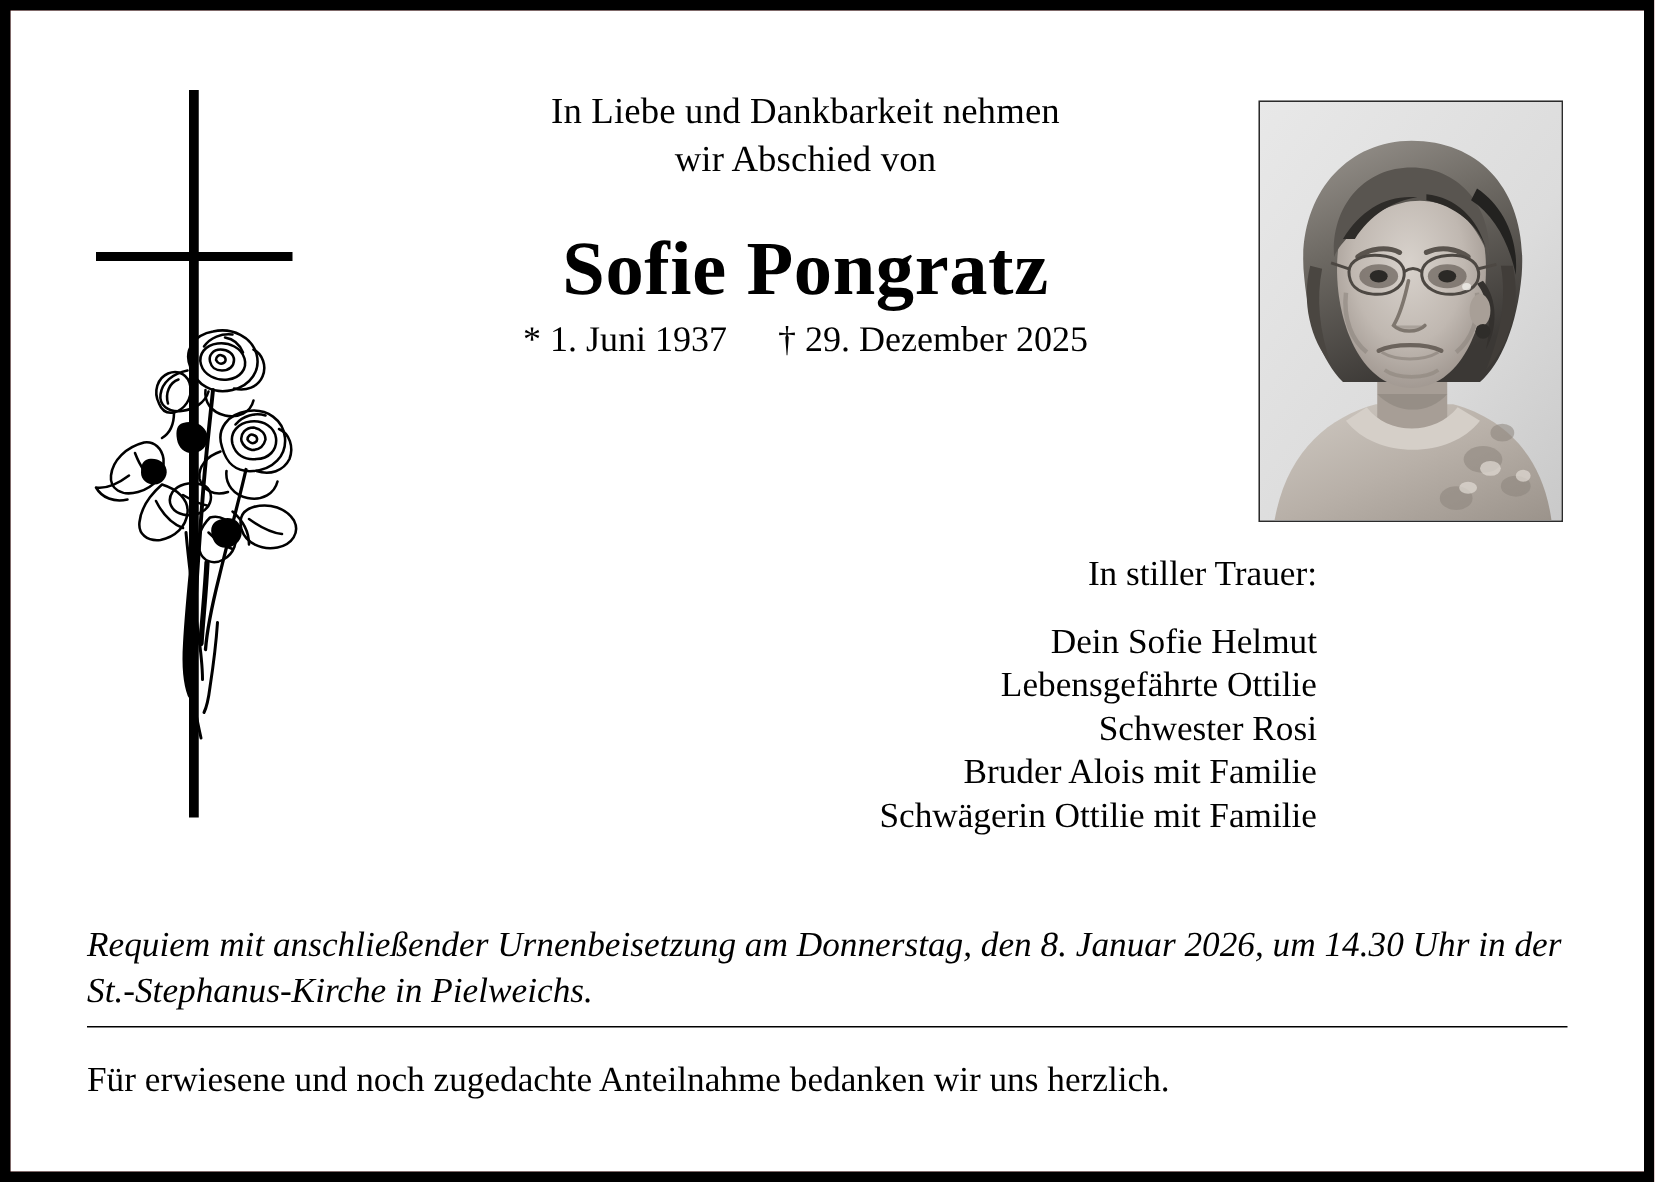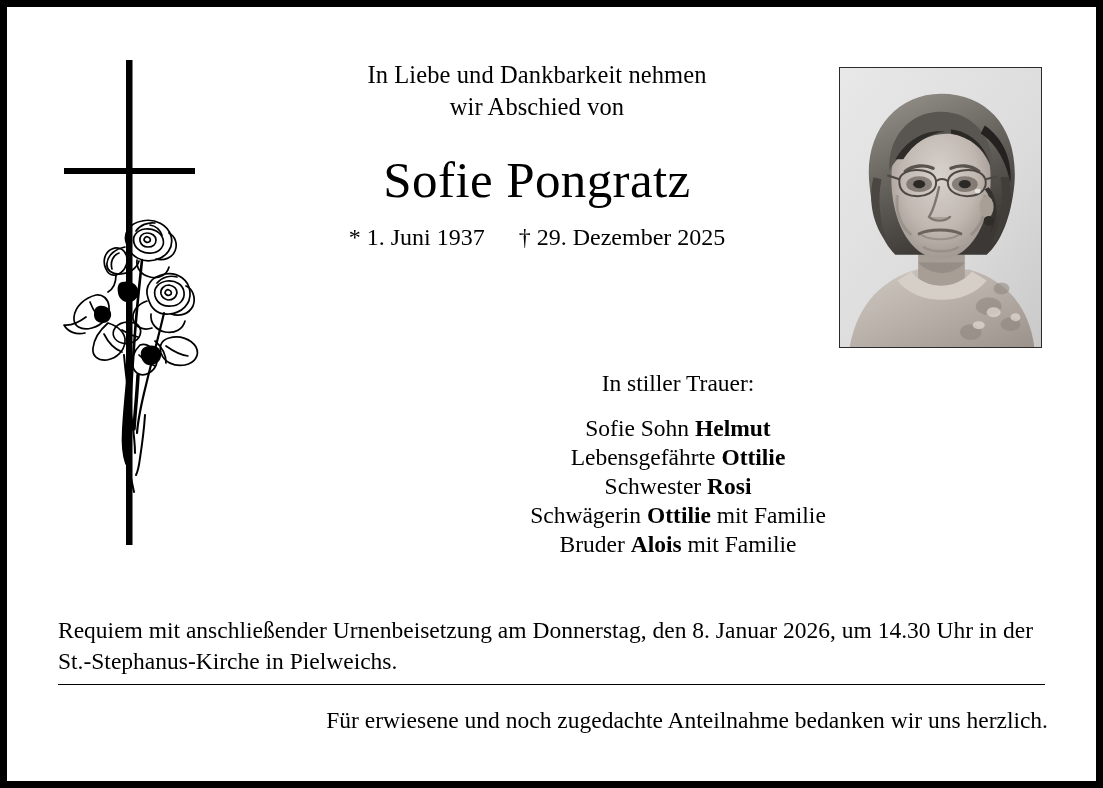--- a/index.html
+++ b/index.html
@@ -91,26 +91,26 @@
     text-align: center;
   }
   .intro {
     font-size: 24.5px;
     line-height: 32px;
     letter-spacing: 0.1px;
   }
   .deceased-name {
     margin-top: 28px;
     font-size: 51px;
-    font-weight: normal;
+    font-weight: bold;
     line-height: 58px;
     letter-spacing: 0.4px;
   }
   .dates {
-    margin-top: 13px;
+    margin-top: 3px;
     font-size: 24px;
     line-height: 30px;
     white-space: pre;
   }
   .date-gap {
     display: inline-block;
     width: 34px;
   }
 
   .place-date {
@@ -122,64 +122,65 @@
     font-size: 24px;
     line-height: 30px;
   }
 
   
   .mourners {
     position: absolute;
     left: 471px;
     top: 362px;
     width: 400px;
-    text-align: center;
+    text-align: right;
   }
   .mourners-title {
     font-size: 23.5px;
     line-height: 29px;
     margin-bottom: 16px;
   }
   .mourner-line {
     font-size: 23.5px;
     line-height: 29px;
     white-space: nowrap;
   }
   .mourner-line b {
-    font-weight: bold;
+    font-weight: normal;
   }
 
   
   .requiem {
     position: absolute;
     left: 51px;
     top: 608px;
     width: 990px;
     font-size: 23.5px;
     line-height: 31px;
     text-align: left;
+    font-style: italic;
   }
 
   .rule {
     position: absolute;
     left: 51px;
     top: 677px;
     width: 987px;
     height: 1px;
     background: #000000;
   }
 
   .thanks {
     position: absolute;
     left: 51px;
     top: 698px;
     width: 990px;
     font-size: 23.5px;
     line-height: 31px;
-    text-align: right;
+    text-align: left;
   }
 </style>
 </head>
 <body>
 
 <div class="notice">
   <div class="inner">
 
     <div class="emblem">
       <svg viewBox="0 0 170 495" xmlns="http://www.w3.org/2000/svg" aria-hidden="true">
@@ -366,29 +367,29 @@
         <div>wir Abschied von</div>
       </div>
       <div class="deceased-name">Sofie Pongratz</div>
       <div class="dates"><span>* 1. Juni 1937</span><span class="date-gap"></span><span>† 29. Dezember 2025</span></div>
     </div>
 
 
     <div class="mourners">
       <div class="mourners-title">In stiller Trauer:</div>
 
-      <div class="mourner-line"><span>Sofie Sohn </span><b>Helmut</b><span></span></div>
+      <div class="mourner-line"><span>Dein Sofie </span><b>Helmut</b><span></span></div>
 
       <div class="mourner-line"><span>Lebensgefährte </span><b>Ottilie</b><span></span></div>
 
       <div class="mourner-line"><span>Schwester </span><b>Rosi</b><span></span></div>
 
+      <div class="mourner-line"><span>Bruder </span><b>Alois</b><span> mit Familie</span></div>
+
       <div class="mourner-line"><span>Schwägerin </span><b>Ottilie</b><span> mit Familie</span></div>
-
-      <div class="mourner-line"><span>Bruder </span><b>Alois</b><span> mit Familie</span></div>
 
     </div>
 
     <div class="requiem">Requiem mit anschließender Urnenbeisetzung am Donnerstag, den 8. Januar 2026, um 14.30 Uhr in der St.-Stephanus-Kirche in Pielweichs.</div>
 
     <div class="rule"></div>
 
     <div class="thanks">Für erwiesene und noch zugedachte Anteilnahme bedanken wir uns herzlich.</div>
 
   </div>

